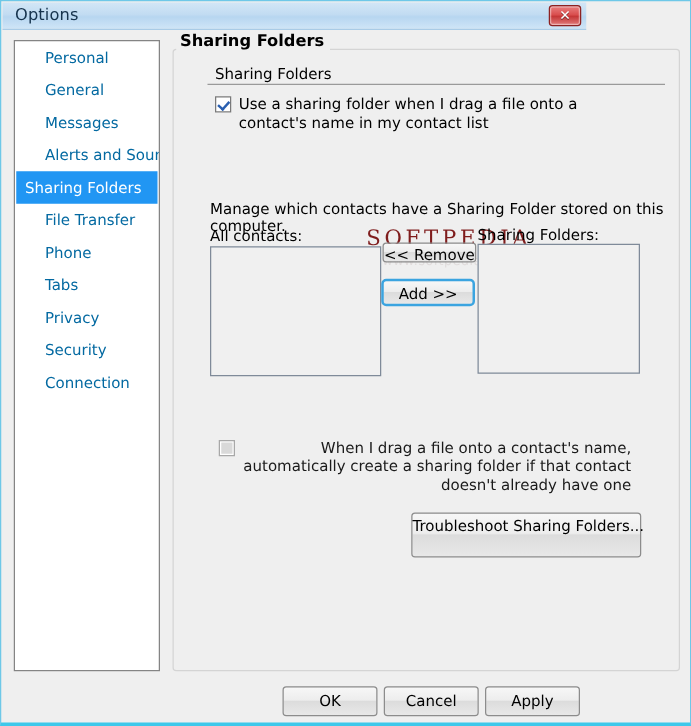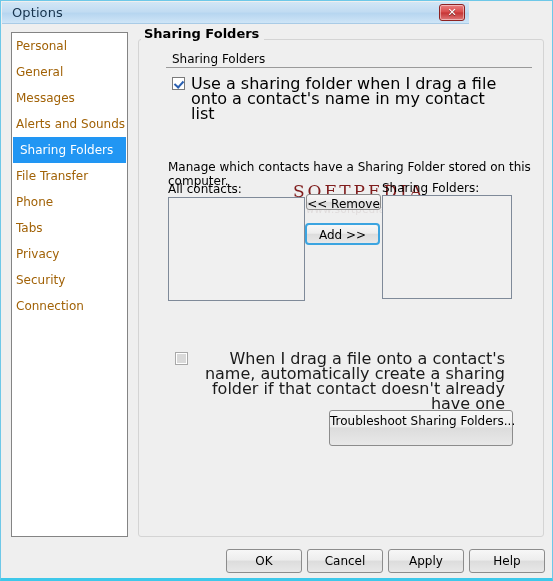--- a/index.html
+++ b/index.html
@@ -72,23 +72,23 @@
     height: 505px;
     background: #ffffff;
     border: 1px solid #848484;
     box-sizing: border-box;
     overflow: hidden;
   }
   .side-item {
     position: relative;
     height: 26px;
     line-height: 26px;
-    padding-left: 4px;
-    font-size: 12px;
-    color: #a16207;
+    padding-left: 24px;
+    font-size: 12px;
+    color: #0369a1;
     white-space: nowrap;
     cursor: default;
   }
   .side-item.selected {
     background: #2196f3;
     color: #ffffff;
     margin: 0 1px;
     padding-left: 7px;
   }
   
@@ -165,21 +165,21 @@
     box-shadow: inset 0 0 0 2px #ffffff;
   }
   .checkbox.disabled::after {
     content: "";
     position: absolute;
     left: 1px; top: 1px; right: 1px; bottom: 1px;
     background: #d9d9d9;
   }
   .cb-label {
     margin-left: 6px;
-    font-size: 16px;
+    font-size: 12px;
     line-height: 15px;
     color: #000000;
   }
   .cb-label.dim { color: #1a1a1a; }
   
   .manage-text {
     position: absolute;
     left: 167px;
     top: 159px;
     font-size: 12px;
@@ -340,16 +340,15 @@
     <div class="checkbox disabled"></div>
     <div class="cb-label dim">When I drag a file onto a contact's name, automatically create a sharing folder if that contact doesn't already have one</div>
   </div>
 
   <div class="btn btn-troubleshoot">Troubleshoot Sharing Folders...</div>
 
   <div class="bottombar">
     <div class="btn btn-bottom btn-ok">OK</div>
     <div class="btn btn-bottom btn-cancel">Cancel</div>
     <div class="btn btn-bottom btn-apply">Apply</div>
-    <div class="btn btn-bottom btn-help">Help</div>
   </div>
 
 </div>
 
 </body></html>

